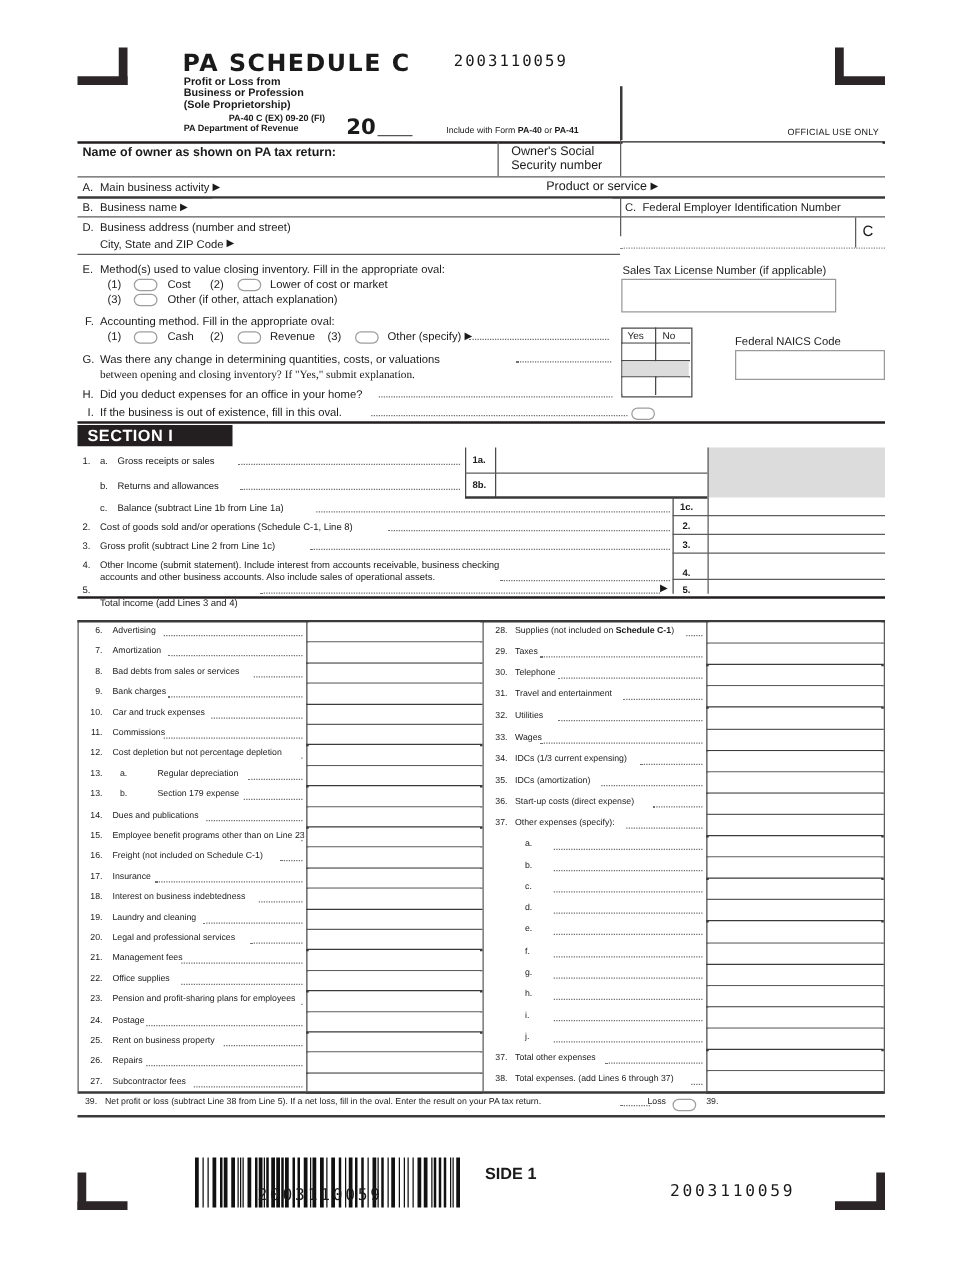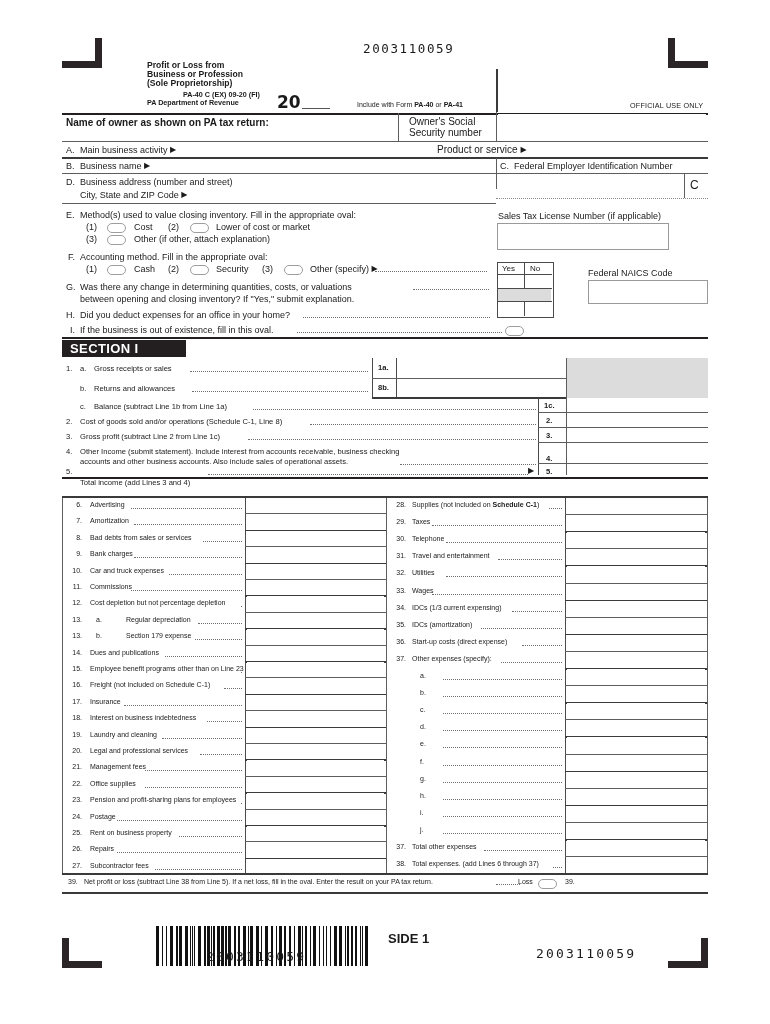--- a/index.html
+++ b/index.html
@@ -99,20 +99,21 @@
     </div>
   <div class="cmark bl">
       <i class="h"></i>
       <i class="v"></i>
     </div>
   <div class="cmark br">
       <i class="h"></i>
       <i class="v"></i>
     </div>
 
+  <div class="hdr-title">PA SCHEDULE C</div>
   <div class="hdr-sub l1">Profit or Loss from</div>
   <div class="hdr-sub l2">Business or Profession</div>
   <div class="hdr-sub l3">(Sole Proprietorship)</div>
   <div class="hdr-rev">PA-40 C (EX) 09-20 (FI)</div>
   <div class="hdr-dept">PA Department of Revenue</div>
   <div class="yr">20</div>
   <div class="yrline"></div>
   <div class="formnum">2003110059</div>
   <div class="incl">Include with Form <b>PA-40</b> or <b>PA-41</b></div>
   <div class="ouo">OFFICIAL USE ONLY</div>
@@ -182,21 +183,21 @@
   <div class="inbox" style="left:497px;top:223px;width:170px;height:25px;"></div>
 
   <div class="lbl txt9" style="left:68px;top:252px;">F.</div>
   <div class="lbl txt9" style="left:80px;top:252px;">Accounting method. Fill in the appropriate oval:</div>
 
   <div class="lbl txt9" style="left:86px;top:264px;">(1)</div>
   <div class="oval" style="left:107px;top:265px;"></div>
   <div class="lbl txt9" style="left:134px;top:264px;">Cash</div>
   <div class="lbl txt9" style="left:168px;top:264px;">(2)</div>
   <div class="oval" style="left:190px;top:265px;"></div>
-  <div class="lbl txt9" style="left:216px;top:264px;">Security</div>
+  <div class="lbl txt9" style="left:216px;top:264px;">Revenue</div>
   <div class="lbl txt9" style="left:262px;top:264px;">(3)</div>
   <div class="oval" style="left:284px;top:265px;"></div>
   <div class="lbl txt9" style="left:310px;top:264px;">
     <span>Other (specify)</span> <span class="arw">▶</span>
   </div>
   <div class="dot" style="left:375px;top:271px;width:112px;"></div>
 
   <div class="inbox" style="left:497px;top:262px;width:55px;height:54px;border:1px solid #4a4a4a;"></div>
   <div class="vl" style="left:524px;top:262px;height:54px;background:#4a4a4a;"></div>
   <div class="hl" style="left:497px;top:274px;width:55px;background:#4a4a4a;"></div>
@@ -209,21 +210,21 @@
   <div class="inbox" style="left:526px;top:275px;width:25px;height:13px;border:none;"></div>
   <div class="inbox" style="left:498px;top:302px;width:26px;height:13px;border:none;"></div>
   <div class="inbox" style="left:526px;top:302px;width:25px;height:13px;border:none;"></div>
 
   <div class="lbl txt9" style="left:588px;top:268px;">Federal NAICS Code</div>
   <div class="inbox" style="left:588px;top:280px;width:118px;height:22px;"></div>
 
   <div class="lbl txt9" style="left:66px;top:282px;">G.</div>
   <div class="lbl txt9" style="left:80px;top:282px;">Was there any change in determining quantities, costs, or valuations</div>
   <div class="dot" style="left:413px;top:289px;width:76px;"></div>
-  <div class="lbl txt9" style="left:80px;top:294px;">between opening and closing inventory? If "Yes," submit explanation.</div>
+  <div class="lbl txt9" style="left:80px;top:294px;font-family:Liberation Serif, serif;">between opening and closing inventory? If "Yes," submit explanation.</div>
 
   <div class="lbl txt9" style="left:66px;top:310px;">H.</div>
   <div class="lbl txt9" style="left:80px;top:310px;">Did you deduct expenses for an office in your home?</div>
   <div class="dot" style="left:303px;top:317px;width:187px;"></div>
 
   <div class="lbl txt9" style="left:70px;top:325px;">I.</div>
   <div class="lbl txt9" style="left:80px;top:325px;">If the business is out of existence, fill in this oval.</div>
   <div class="dot" style="left:297px;top:332px;width:205px;"></div>
   <div class="oval" style="left:505px;top:326px;"></div>
 

